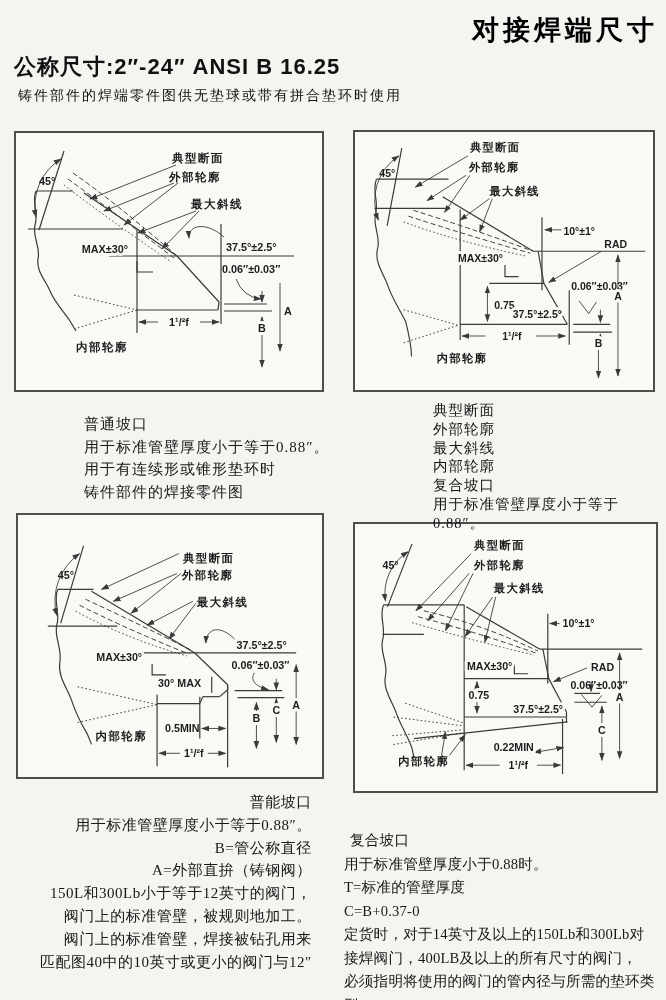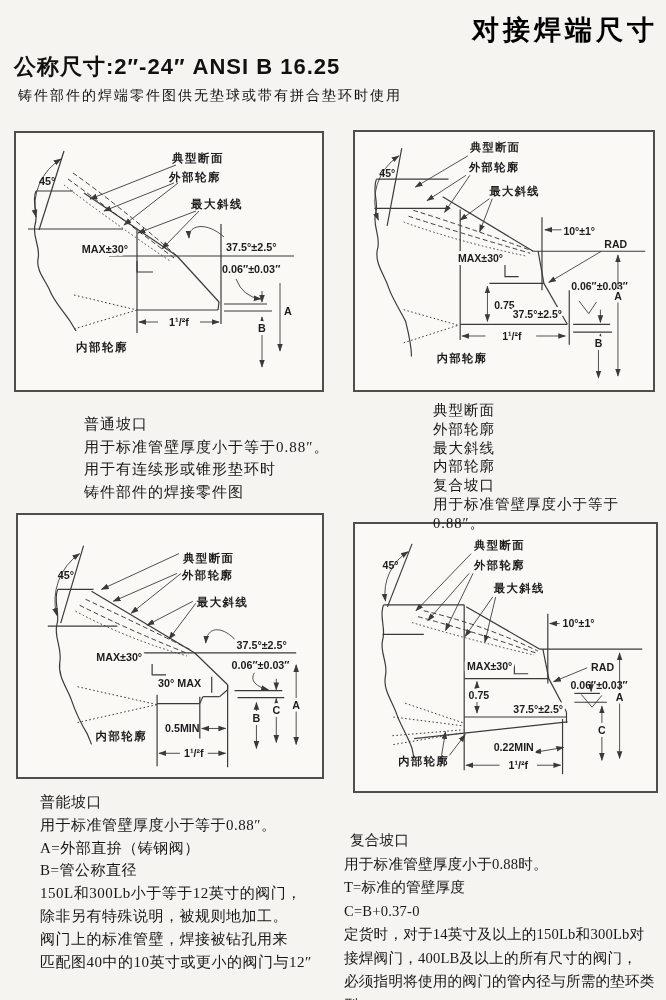--- a/index.html
+++ b/index.html
@@ -13,21 +13,21 @@
               letter-spacing:2px;}
   .dbox{position:absolute;background:#faf9f6;border:2px solid #4e4e4e;box-sizing:border-box;}
   .dbox svg{display:block;width:100%;height:100%;}
   .b1{left:14px;top:131px;width:310px;height:261px;}
   .b2{left:353px;top:130px;width:302px;height:262px;}
   .b3{left:16px;top:513px;width:308px;height:266px;}
   .b4{left:353px;top:522px;width:305px;height:271px;}
   .notes{position:absolute;color:#171717;font-family:"Liberation Serif",serif;}
   .n1{left:48px;top:413px;font-size:15px;line-height:22.5px;letter-spacing:1px;margin-left:36px;}
   .n2{left:433px;top:401px;font-size:14.5px;line-height:18.8px;letter-spacing:1px;}
-  .n3{left:40px;top:791px;font-size:15px;line-height:22.8px;letter-spacing:.5px;}
+  .n3{left:40px;top:791px;font-size:15px;line-height:22.8px;letter-spacing:.5px;text-align:right;}
   .n4{left:344px;top:829px;font-size:14.6px;line-height:23.5px;letter-spacing:.2px;}
   .n4 .nline:first-child{margin-left:6px;}
   svg text{font-family:"Liberation Sans",sans-serif;fill:#1c1c1c;}
   .cn{font-size:11.5px;font-weight:bold;letter-spacing:1.5px;}
   .dm{font-size:10.8px;font-weight:bold;}
   .bg{paint-order:stroke;stroke:#faf9f6;stroke-width:6px;stroke-linejoin:round;}
 </style>
 </head>
 <body>
 
@@ -326,24 +326,24 @@
     <div class="nline">外部轮廓</div>
     <div class="nline">最大斜线</div>
     <div class="nline">内部轮廓</div>
     <div class="nline">复合坡口</div>
     <div class="nline">用于标准管壁厚度小于等于0.88″。</div>
   </div>
 
   <div class="notes n3">
     <div class="nline">普能坡口</div>
     <div class="nline">用于标准管壁厚度小于等于0.88″。</div>
+    <div class="nline">B=管公称直径</div>
     <div class="nline">A=外部直拚（铸钢阀）</div>
-    <div class="nline">B=管公称直径</div>
     <div class="nline">150L和300Lb小于等于12英寸的阀门，</div>
-    <div class="nline">除非另有特殊说明，被规则地加工。</div>
+    <div class="nline">阀门上的标准管壁，被规则地加工。</div>
     <div class="nline">阀门上的标准管壁，焊接被钻孔用来</div>
     <div class="nline">匹配图40中的10英寸或更小的阀门与12″</div>
   </div>
 
   <div class="notes n4">
     <div class="nline">复合坡口</div>
     <div class="nline">用于标准管壁厚度小于0.88时。</div>
     <div class="nline">T=标准的管壁厚度</div>
     <div class="nline">C=B+0.37-0</div>
     <div class="nline">定货时，对于14英寸及以上的150Lb和300Lb对</div>

